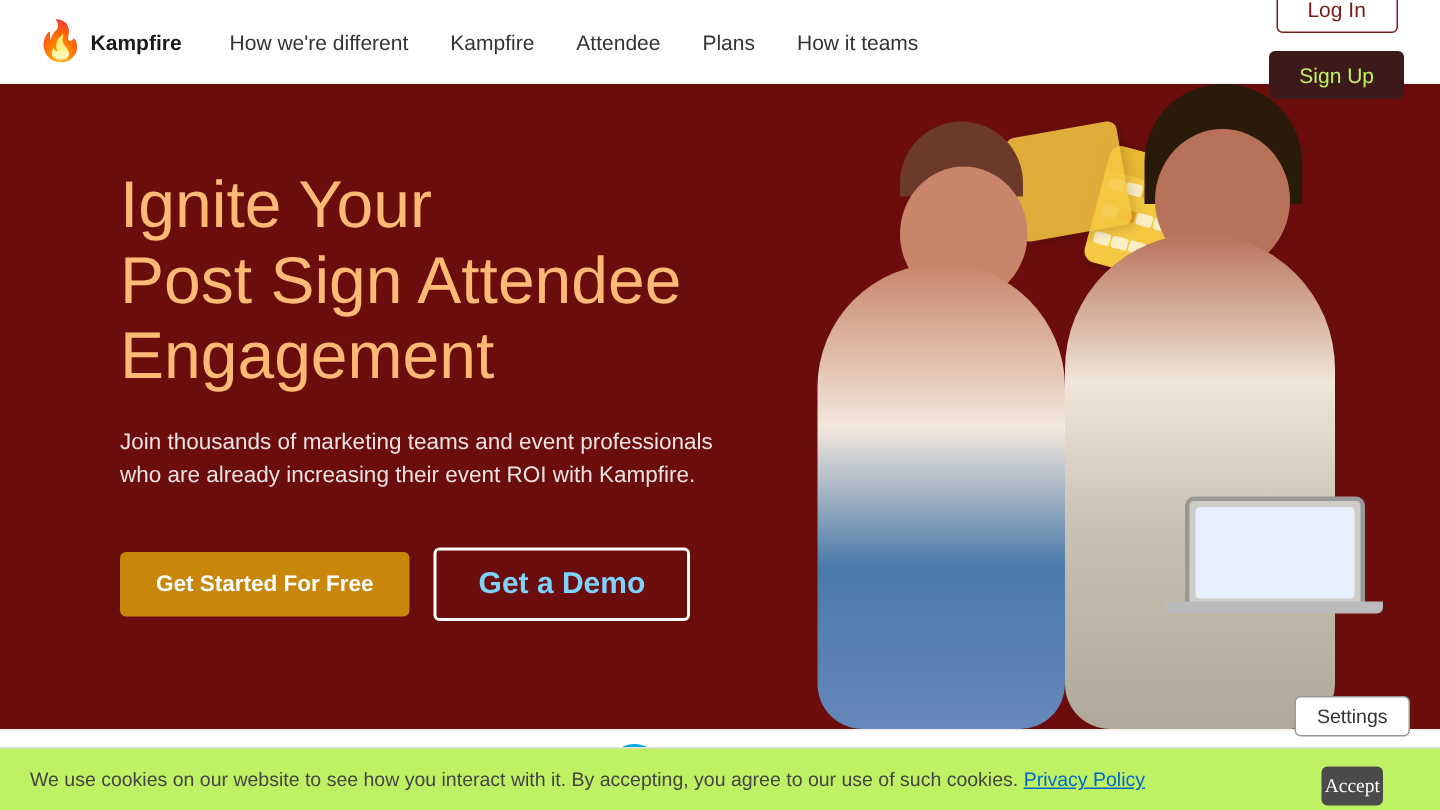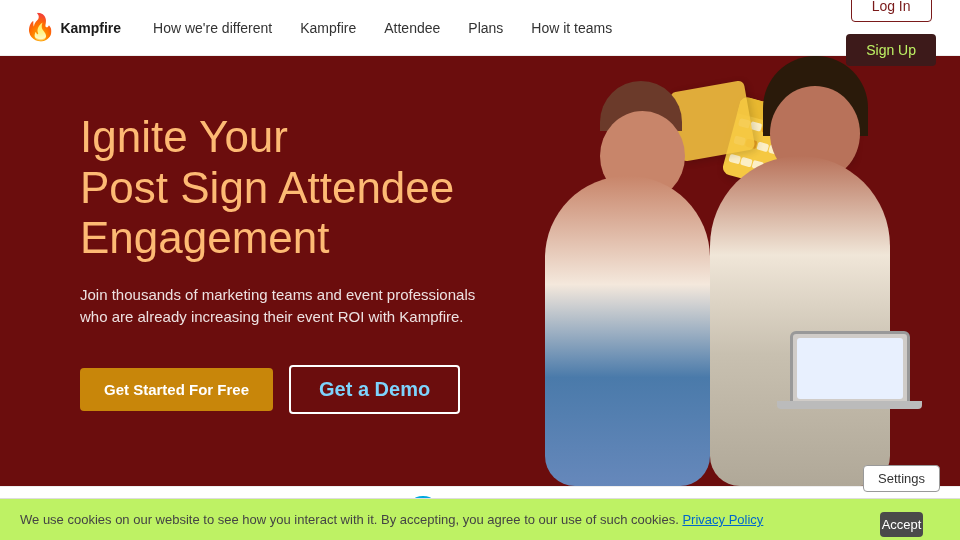--- a/index.html
+++ b/index.html
@@ -274,20 +274,21 @@
       color: #333;
     }
     .btn-accept {
       background: #4a4a4a;
       color: #fff;
       border: none;
       padding: 5px 2px;
       border-radius: 4px;
       font-size: 13px;
       cursor: pointer;
+      font-family: Liberation Serif, serif;
     }
     .btn-close-cookie {
       background: none;
       border: none;
       font-size: 16px;
       cursor: pointer;
       color: #666;
       padding: 0 4px;
     }
 

